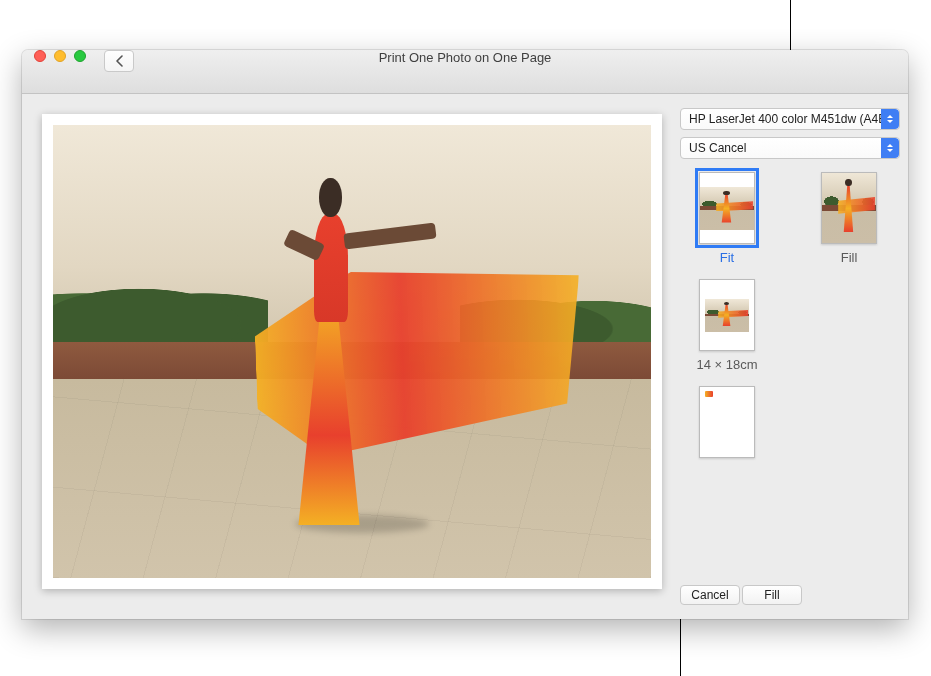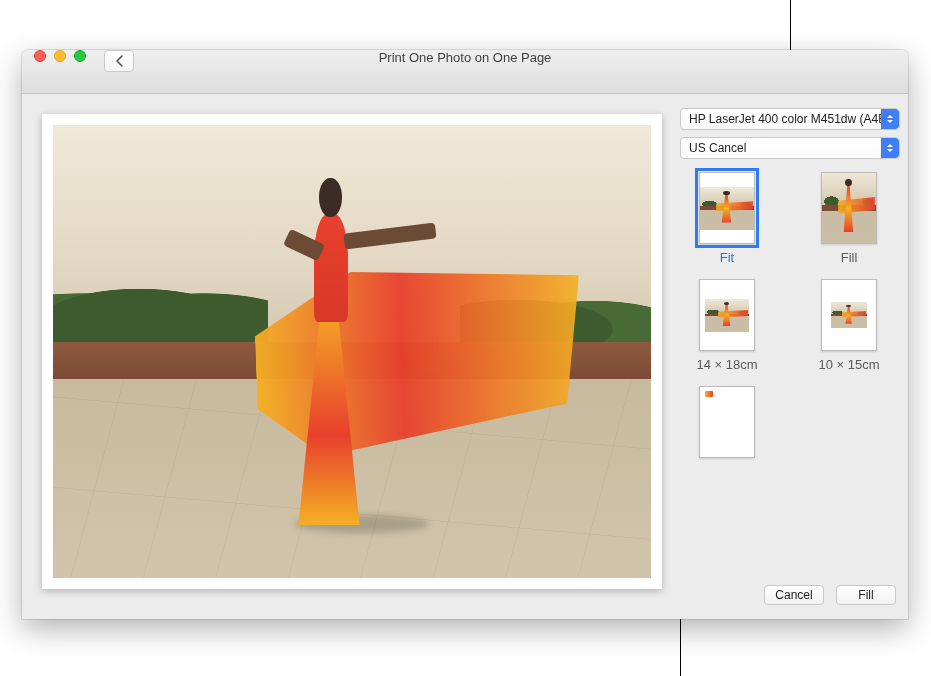--- a/index.html
+++ b/index.html
@@ -186,22 +186,22 @@
     .mini-photo .m-fab{position:absolute;left:30%;top:32%;width:68%;height:26%;background:linear-gradient(90deg,rgba(244,176,36,.9),rgba(232,64,45,.9));clip-path:polygon(0 30%,100% 10%,100% 80%,0 100%);}
 
     .contact-dot {
       width: 8px; height: 6px; background: linear-gradient(90deg,#f4b024,#e8402d);
       position:absolute; top:5px; left:5px; border-radius:1px;
     }
 
     .footer-btns {
       margin-top: auto;
       display: flex;
-      justify-content: flex-end;
-      gap: 12px;
+      justify-content: flex-start;
+      gap: 2px;
       padding: 8px 4px 4px 0;
     }
     .mac-btn {
       min-width: 60px;
       height: 20px;
       background: linear-gradient(to bottom,#fff,#f2f2f2);
       border: 1px solid #c8c8c8;
       border-radius: 4px;
       font-size: 12px;
       color: #222;
@@ -308,34 +308,20 @@
                 <div class="m-tree-l"></div>
                 <div class="m-tree-r"></div>
                 <div class="m-wall"></div>
                 <div class="m-fab"></div>
                 <div class="m-fig"></div>
                 <div class="m-head"></div>
               </div>
             </div>
             <div class="thumb-label">14 × 18cm</div>
           </div>
-          <div class="format-cell">
-            <div class="thumb">
-              <div class="mini-photo" style="width:38px;height:26px;margin:23px 9px;">
-                <div class="m-sky"></div>
-                <div class="m-tree-l"></div>
-                <div class="m-tree-r"></div>
-                <div class="m-wall"></div>
-                <div class="m-fab"></div>
-                <div class="m-fig"></div>
-                <div class="m-head"></div>
-              </div>
-            </div>
-            <div class="thumb-label">10 × 15cm</div>
-          </div>
           <div class="format-cell" style="grid-column: 1;">
             <div class="thumb">
               <div class="mini-photo" style="width: 56px; height: 72px; position: relative; background: rgb(255, 255, 255);">
                 <div class="contact-dot"></div>
               </div>
             </div>
             <div class="thumb-label"></div>
           </div>
         </div>
 

